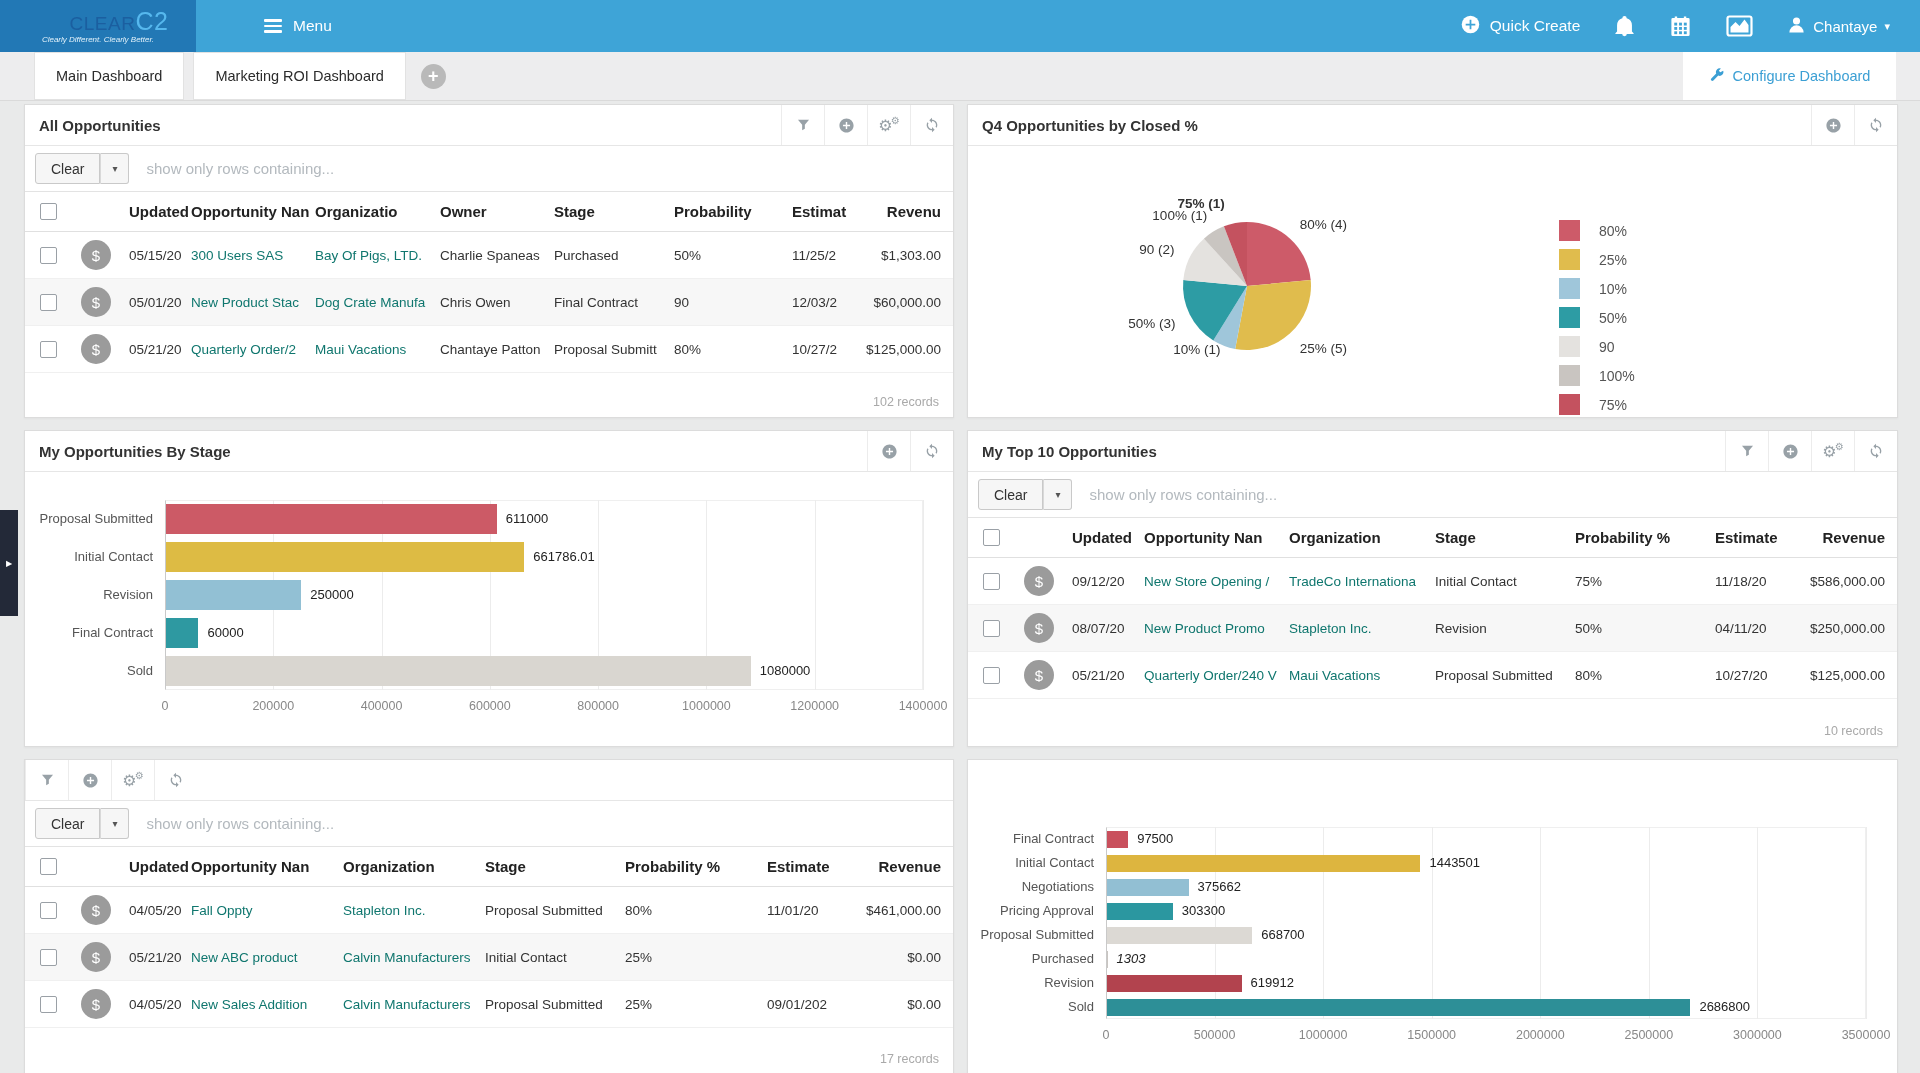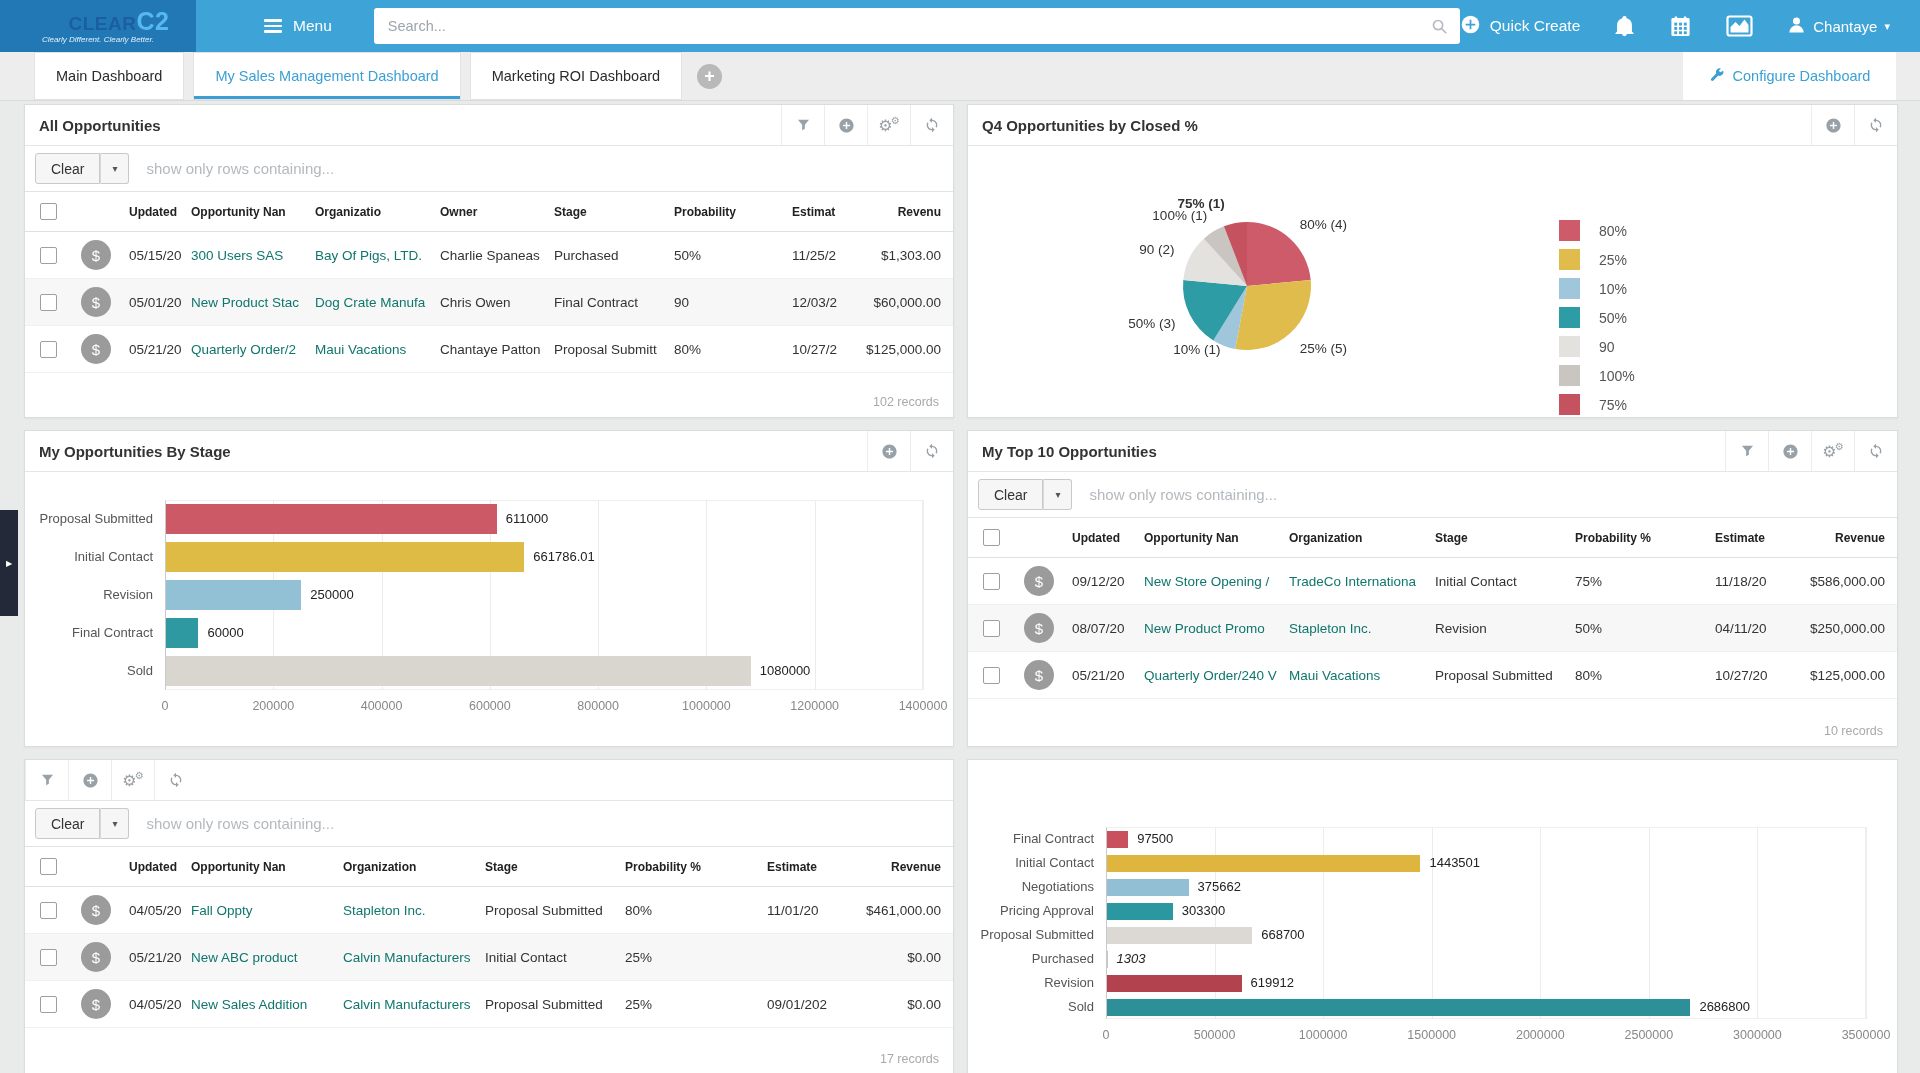--- a/index.html
+++ b/index.html
@@ -1,21 +1,21 @@
 <!DOCTYPE html>
 <html><head>
 <meta charset="utf-8">
 <style>
   html,body{margin:0;padding:0;}
   body{width:1920px;height:1073px;position:relative;overflow:hidden;background:#e9eaea;
        font-family:"Liberation Sans",sans-serif;-webkit-font-smoothing:antialiased;}
   
   .topbar{position:absolute;top:0;left:0;right:0;height:52px;background:#3ea4d7;display:flex;align-items:center;z-index:5;}
   .logo{width:196px;height:52px;background:#2278b5;display:flex;flex-direction:column;justify-content:center;align-items:center;cursor:pointer;}
-  .logo-main{font-weight:bold;font-size:19px;line-height:1;color:#1b5fa0;letter-spacing:.5px;margin-left:42px;}
+  .logo-main{font-weight:normal;font-size:19px;line-height:1;color:#1b5fa0;letter-spacing:.5px;margin-left:42px;}
   .logo-main .c2{color:#56b8ee;font-size:25px;}
   .logo-tag{font-size:8px;font-style:italic;color:#e2f2fb;margin-top:1px;}
   .menu-btn{margin-left:68px;display:flex;align-items:center;gap:11px;color:#fff;font-size:15.5px;cursor:pointer;}
   .burger i{display:block;width:18px;height:2.6px;background:#fff;margin:3.2px 0;border-radius:1px;}
   .search{flex:0 1 1062px;margin-left:42px;height:36px;background:#fff;border-radius:3px;display:flex;align-items:center;padding:0 12px;}
   .search input{flex:1;border:0;outline:0;font-size:14.5px;color:#333;font-family:inherit;background:transparent;}
   .search input::placeholder{color:#9aa5ad;}
   .top-right{margin-left:auto;display:flex;align-items:center;gap:34px;padding-right:30px;color:#fff;}
   .quick-create{display:flex;align-items:center;gap:9px;font-size:15.5px;cursor:pointer;white-space:nowrap;}
   .tb-icon{cursor:pointer;display:flex;align-items:center;}
@@ -38,21 +38,21 @@
   .pbody{position:absolute;top:41px;left:0;right:0;bottom:0;overflow:hidden;}
   
   .filterbar{height:45px;border-bottom:1px solid #e3e3e3;display:flex;align-items:center;padding:0 10px;}
   .clear-group{display:flex;height:31px;}
   .clear-btn{background:#f6f6f6;border:1px solid #c9c9c9;border-radius:3px 0 0 3px;padding:0 15px;font-size:14px;color:#333;display:flex;align-items:center;cursor:pointer;}
   .clear-caret{width:27px;background:#f6f6f6;border:1px solid #c9c9c9;border-left:1px solid #d9d9d9;border-radius:0 3px 3px 0;display:flex;align-items:center;justify-content:center;color:#555;font-size:10px;cursor:pointer;}
   .filter-input{flex:1;border:0;outline:0;margin-left:15px;font-size:15px;color:#333;font-family:inherit;}
   .filter-input::placeholder{color:#b3b9be;}
   
   table{width:100%;border-collapse:collapse;table-layout:fixed;}
-  thead th{height:39px;font-size:12px;text-align:left;color:#222;border-bottom:1px solid #e0e0e0;font-weight:bold;padding:0 6px 0 0;overflow:hidden;white-space:nowrap;}
+  thead th{height:39px;font-size:15px;text-align:left;color:#222;border-bottom:1px solid #e0e0e0;font-weight:bold;padding:0 6px 0 0;overflow:hidden;white-space:nowrap;}
   tbody td{height:46px;font-size:13.5px;color:#333;white-space:nowrap;overflow:hidden;padding:0 6px 0 0;}
   tbody tr.even{background:#f7f7f7;}
   tbody tr{border-bottom:1px solid #f0f0f0;}
   td.link{color:#0f766e;cursor:pointer;}
   td.r,th.r{text-align:right;padding-right:12px;}
   .cb{width:15px;height:15px;border:1.5px solid #9aa0a6;border-radius:2px;background:#fff;margin-left:15px;cursor:pointer;}
   .dollar{width:30px;height:30px;border-radius:50%;background:#9b9b9b;color:#fff;display:flex;align-items:center;justify-content:center;font-size:15px;margin-left:10px;}
   .records{position:absolute;right:14px;bottom:8px;font-size:12.5px;color:#a9a9a9;}
   
   .hbar{position:absolute;left:0;top:0;right:0;bottom:0;}
@@ -79,29 +79,20 @@
     <div class="logo-main"><span>CLEAR</span><span class="c2">C2</span></div>
     <div class="logo-tag">Clearly Different. Clearly Better.</div>
   </div>
   <div class="menu-btn">
     <span class="burger">
         <i></i>
         <i></i>
         <i></i>
       </span>
     <span>Menu</span>
-  </div>
-  <div class="search">
-    <input placeholder="Search..." style="">
-    <span class="tb-icon">
-      <svg width="17" height="17" viewBox="0 0 24 24" fill="none" stroke="#b6bcc2" stroke-width="2.4">
-          <circle cx="10" cy="10" r="6.5"></circle>
-          <path d="M15 15l6.5 6.5"></path>
-        </svg>
-    </span>
   </div>
   <div class="top-right">
     <div class="quick-create">
       <span><svg width="21" height="21" viewBox="0 0 24 24">
             <circle cx="12" cy="12" r="10" fill="#fff"></circle>
             <path d="M11 6.5h2v4.5h4.5v2H13v4.5h-2V13H6.5v-2H11z" fill="#3ea4d7"></path>
           </svg></span>
       <span>Quick Create</span>
     </div>
     <span class="tb-icon">
@@ -137,21 +128,20 @@
             <path d="M3 22a9 9 0 0 1 18 0z"></path>
           </svg></span>
       <span>Chantaye</span>
       <span class="caret">▾</span>
     </div>
   </div>
 </div>
 
 <div class="tabs-row">
   <div class="tab">Main Dashboard</div>
-  <div class="tab active">My Sales Management Dashboard</div>
   <div class="tab">Marketing ROI Dashboard</div>
   <div class="add-tab">+</div>
   <div class="configure">
     <span><svg width="15" height="15" viewBox="0 0 24 24" fill="#3b9fd4">
           <path d="M22.7 6.1a6 6 0 0 1-7.9 7.6L7 21.5a2.3 2.3 0 0 1-3.3-3.2l7.8-7.9A6 6 0 0 1 19.1 2.5l-3.4 3.4 2.4 2.4z"></path>
         </svg></span>
     <span>Configure Dashboard</span>
   </div>
 </div>
 

